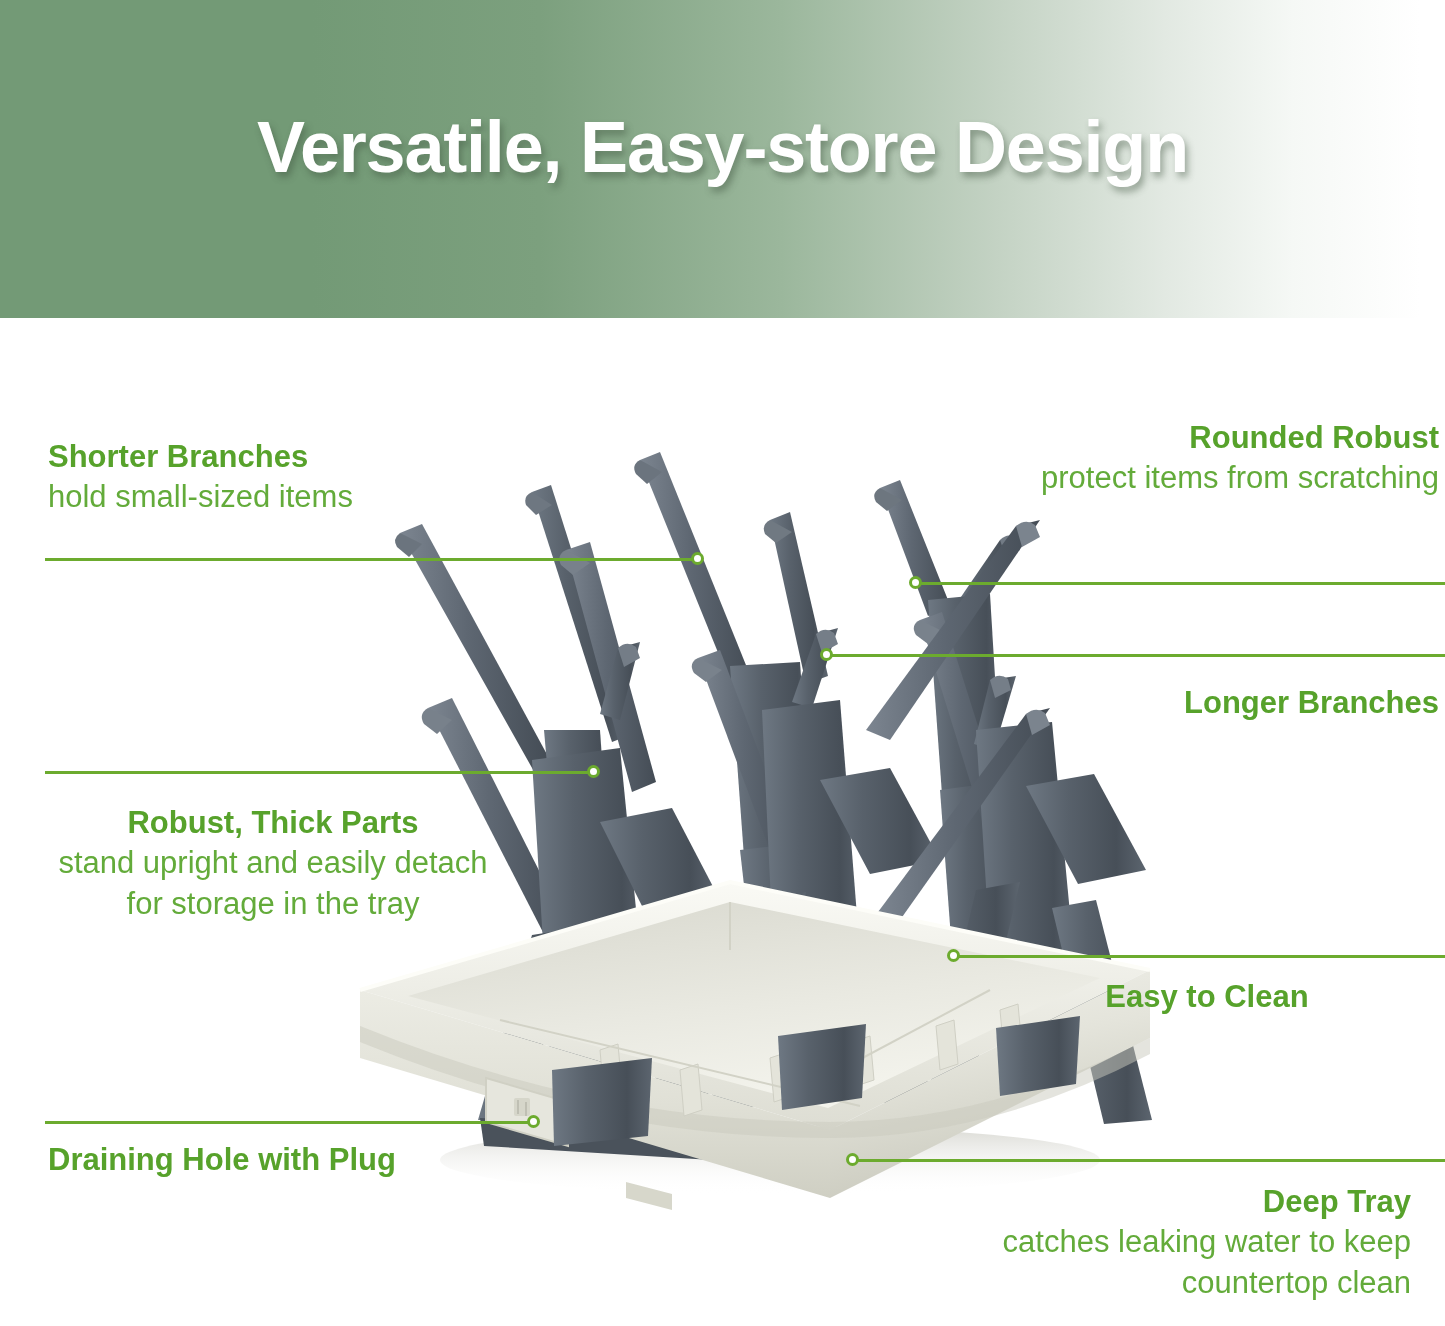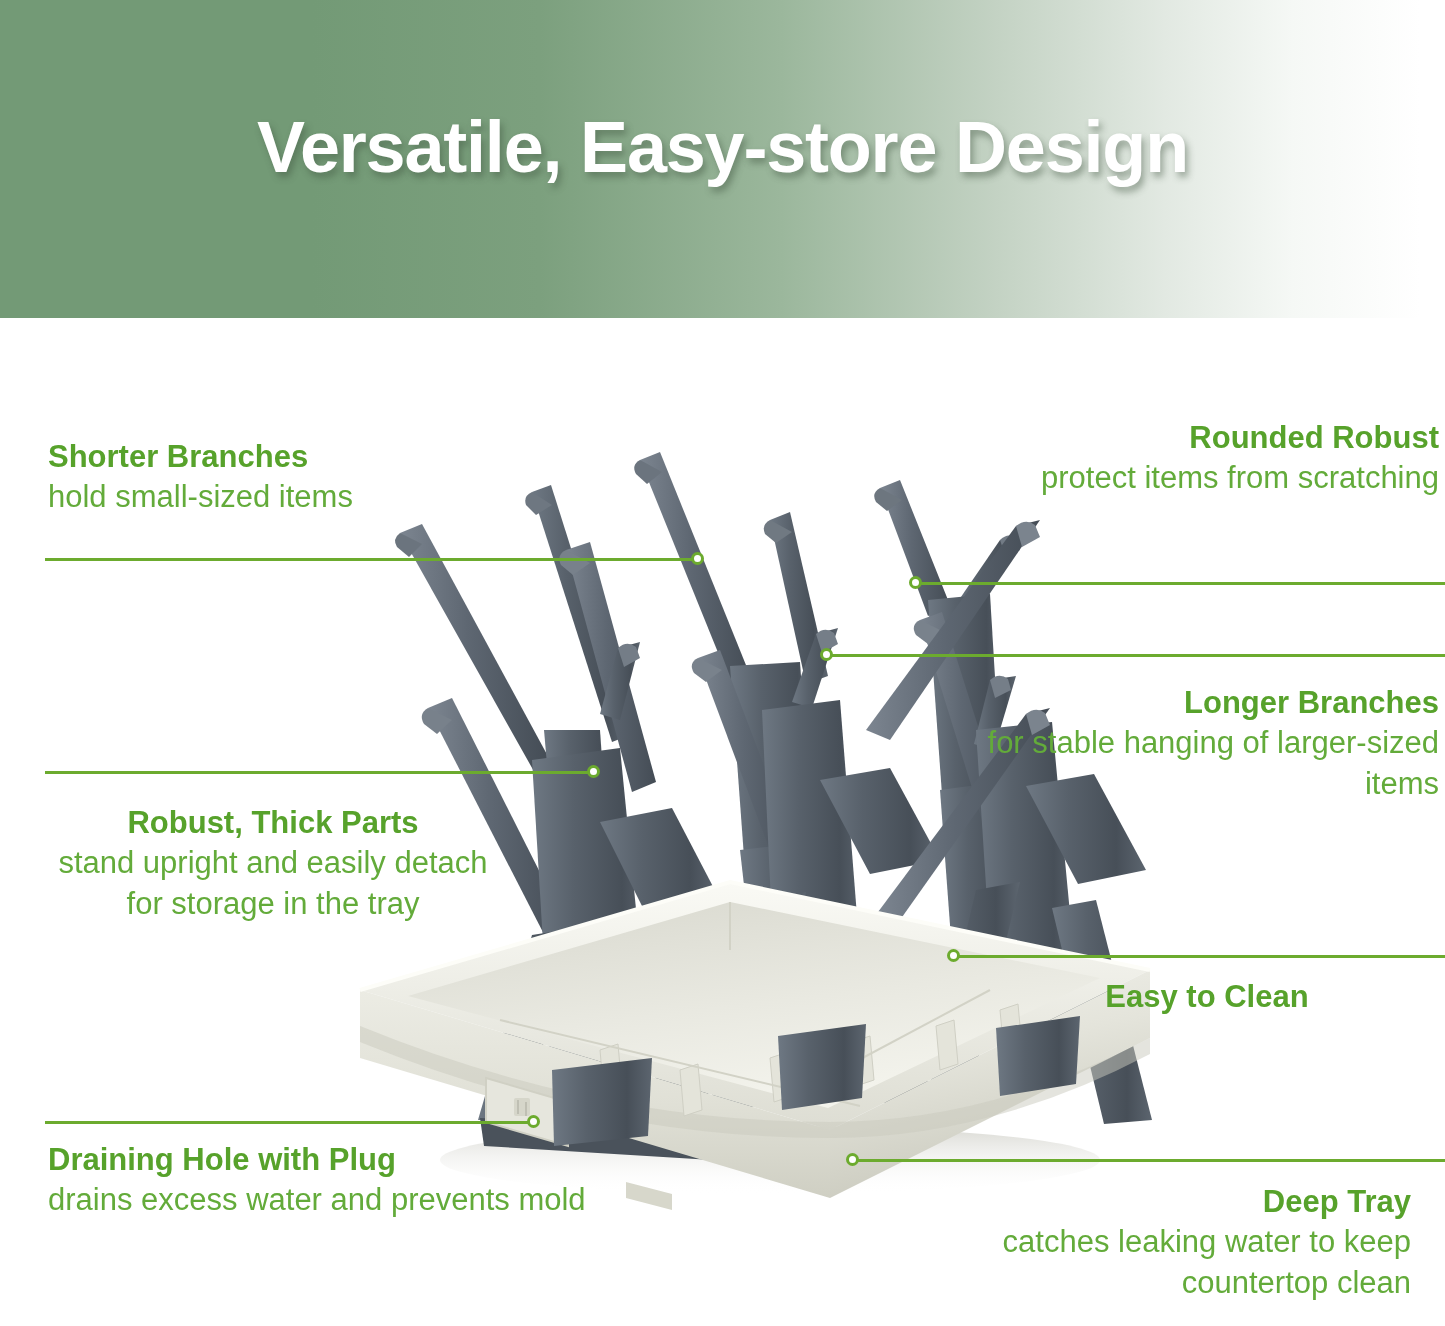--- a/index.html
+++ b/index.html
@@ -260,31 +260,29 @@
     <div class="bd">hold small-sized items</div>
   </div>
 
   <div class="label left" style="left:48px; top:803px; width:450px;text-align:center;">
     <div class="hd">Robust, Thick Parts</div>
     <div class="bd">stand upright and easily detach for storage in the tray</div>
   </div>
 
   <div class="label left" style="left:48px; top:1140px; width:740px;">
     <div class="hd">Draining Hole with Plug</div>
-    <div class="bd">drains excess water and prevents mold</div>
   </div>
 
   <div class="label right" style="left:975px; top:418px; width:464px;">
     <div class="hd">Rounded Robust</div>
     <div class="bd">protect items from scratching</div>
   </div>
 
   <div class="label right" style="left:975px; top:683px; width:464px;">
     <div class="hd">Longer Branches</div>
-    <div class="bd">for stable hanging of larger-sized items</div>
   </div>
 
   <div class="label right" style="left:975px; top:977px; width:464px;text-align:center;">
     <div class="hd">Easy to Clean</div>
   </div>
 
   <div class="label right" style="left:867px; top:1182px; width:544px;">
     <div class="hd">Deep Tray</div>
     <div class="bd">catches leaking water to keep countertop clean</div>
   </div>

